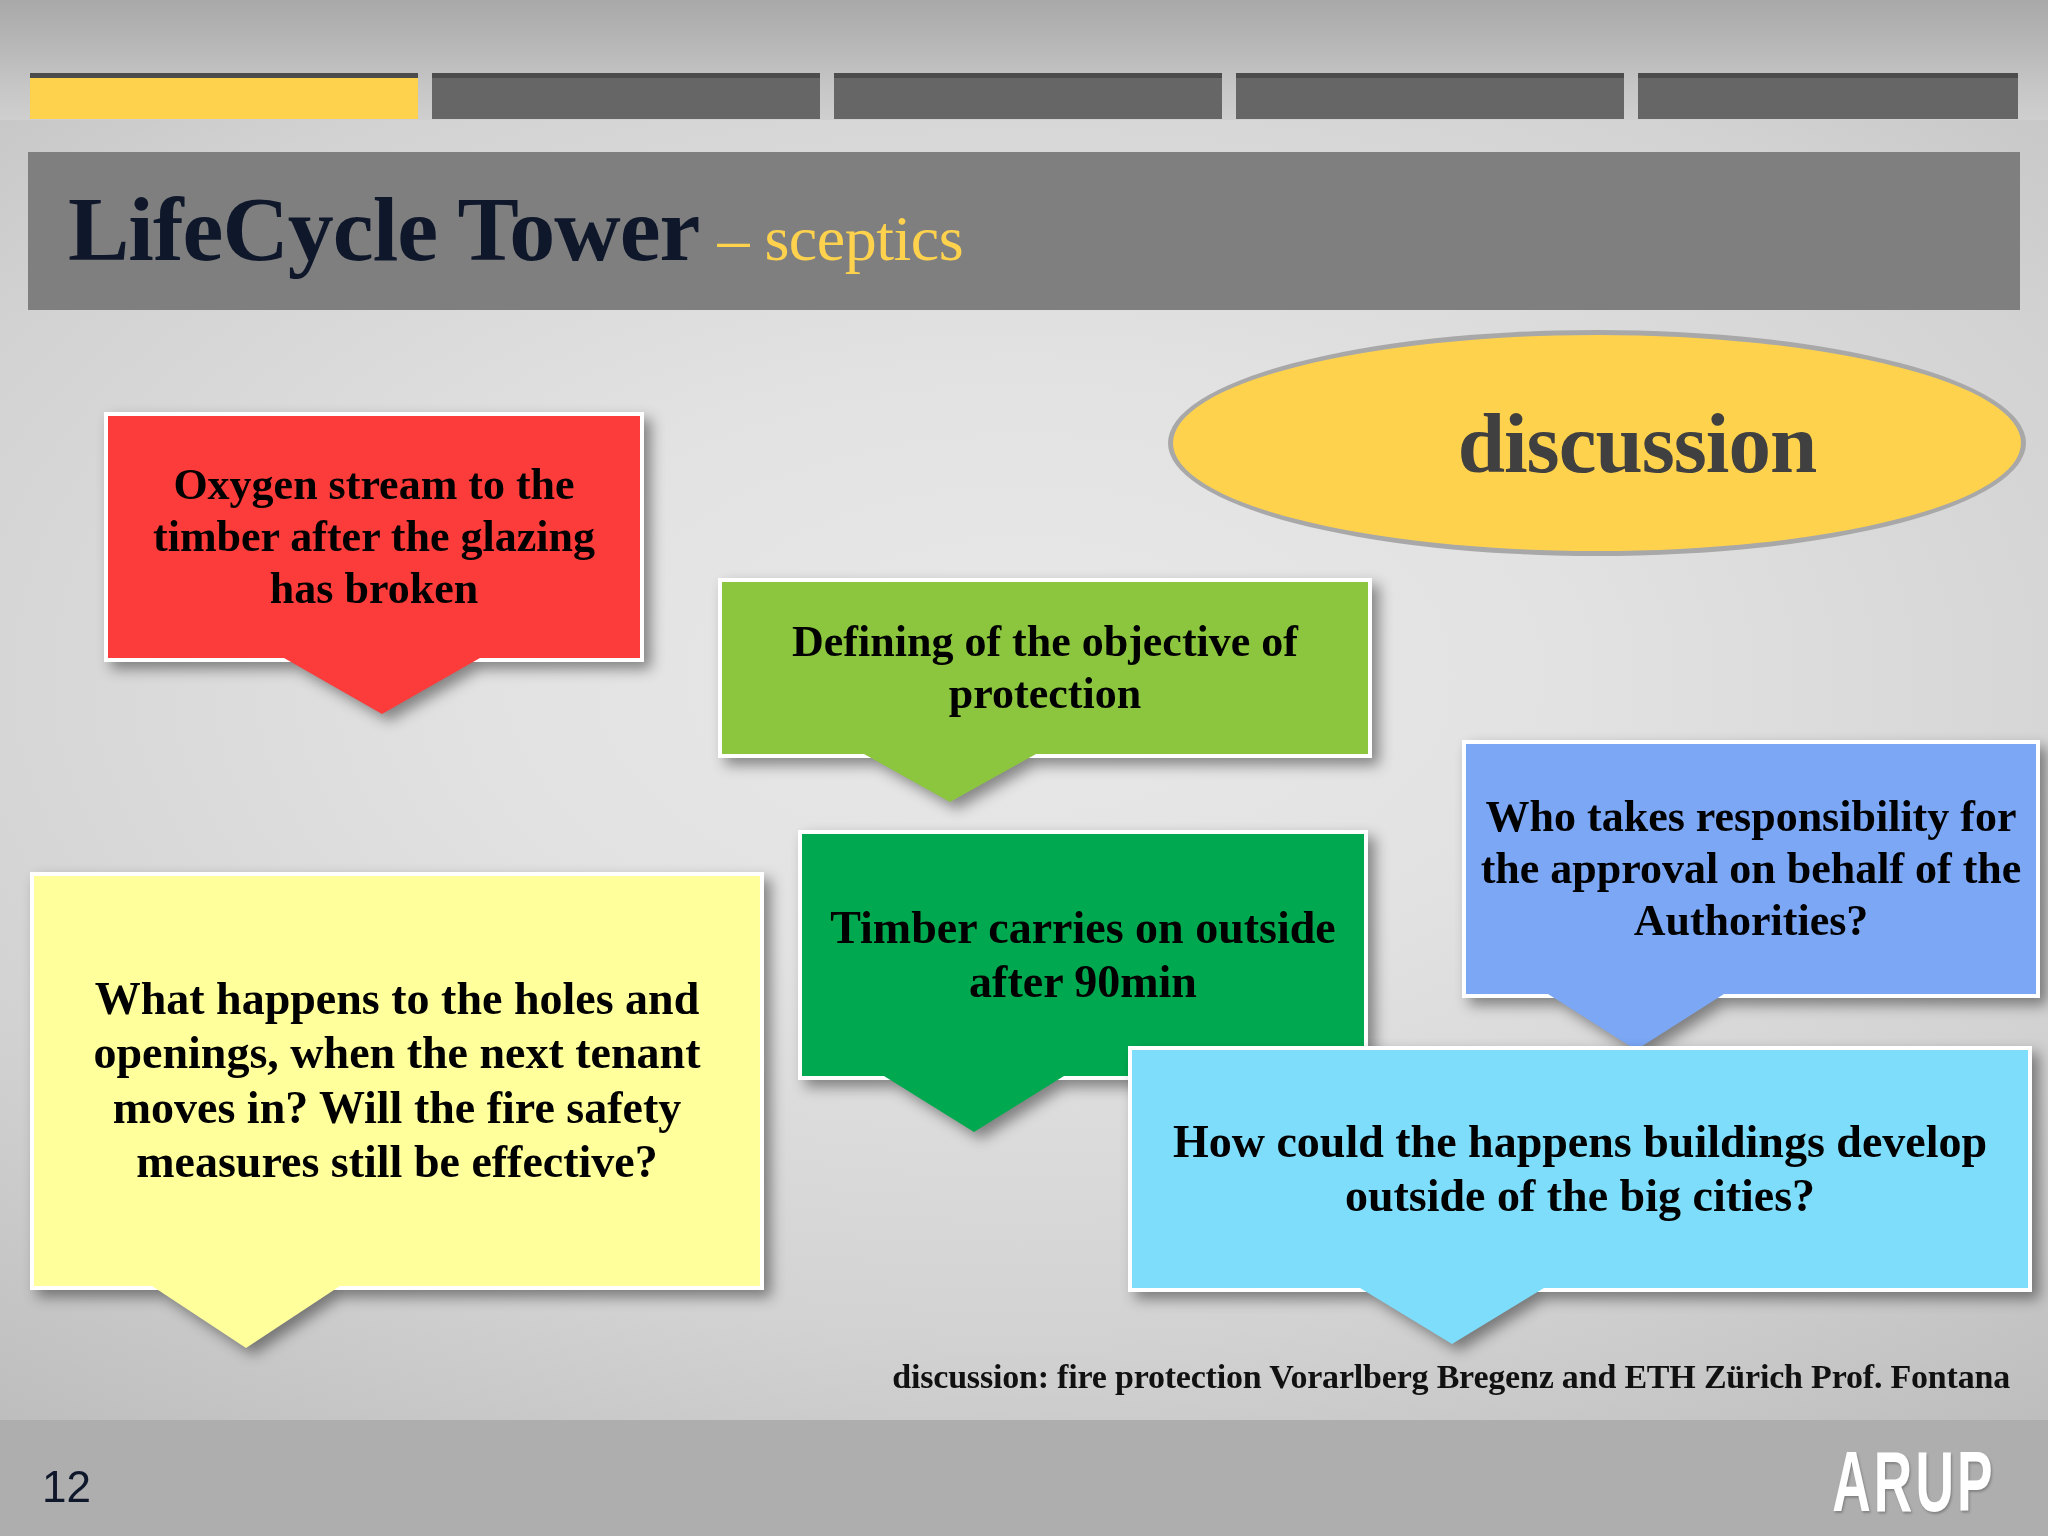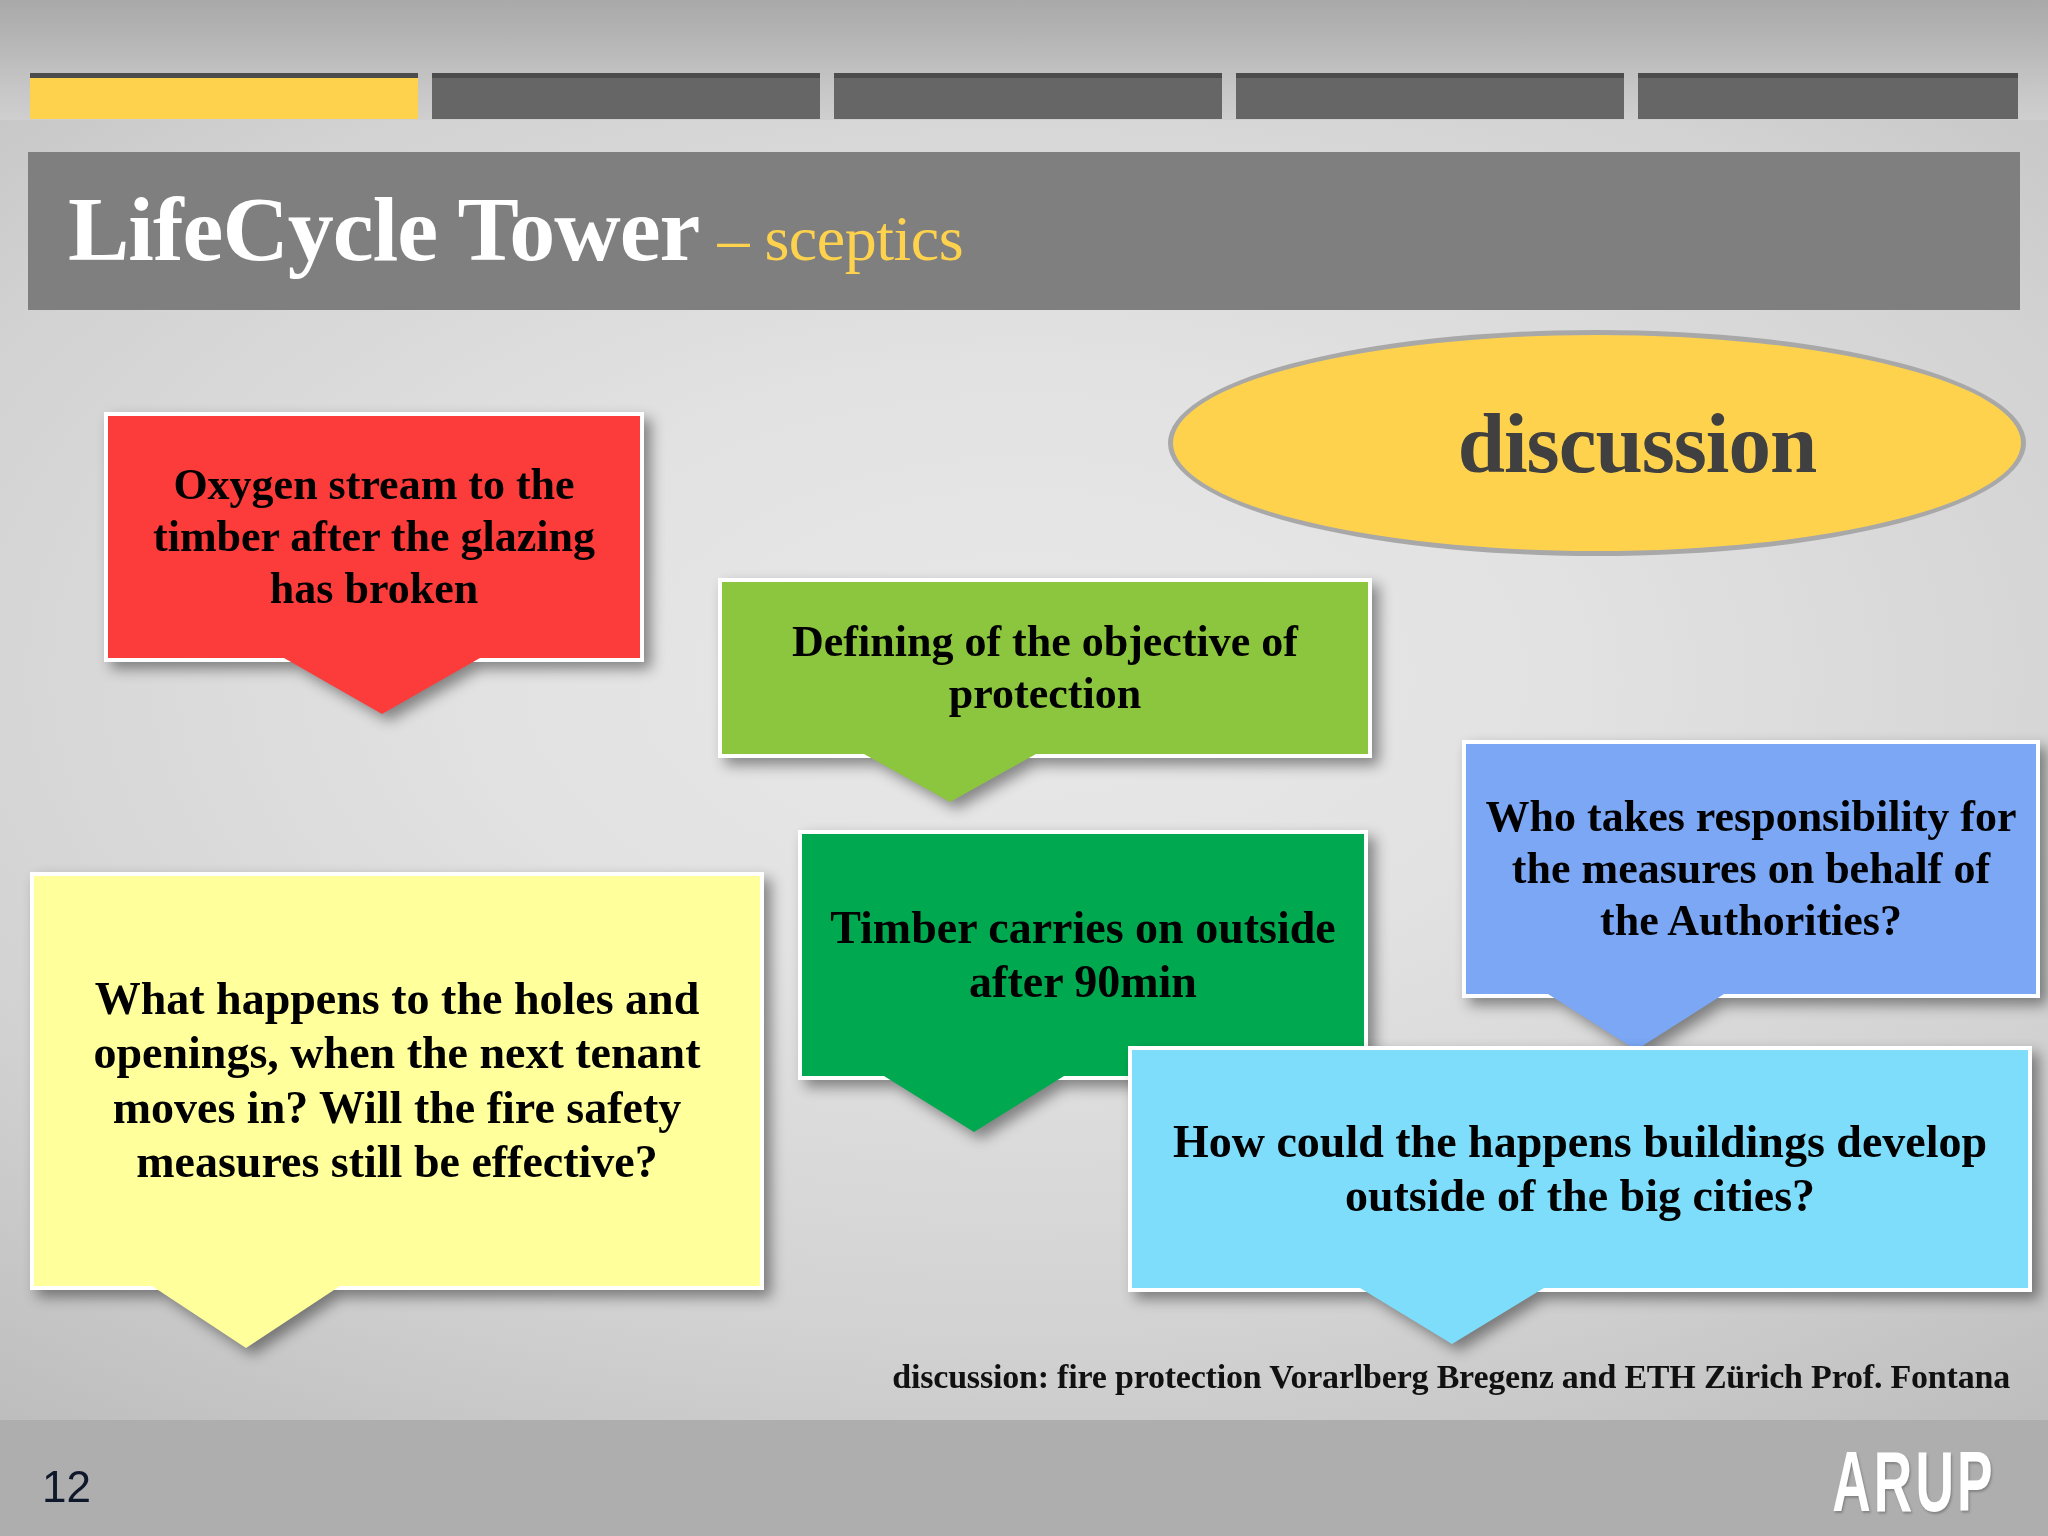--- a/index.html
+++ b/index.html
@@ -54,21 +54,21 @@
     position: absolute;
     left: 40px;
     top: 50%;
     transform: translateY(-52%);
     white-space: nowrap;
     line-height: 1;
   }
   #title-main {
     font-size: 92px;
     font-weight: 700;
-    color: #ffffff;
+    color: #0f172a;
     letter-spacing: -1px;
   }
   #title-sub {
     font-size: 64px;
     font-weight: 400;
     color: #ffd24d;
     margin-left: 18px;
     letter-spacing: -0.5px;
   }
 
@@ -259,21 +259,21 @@
     <div class="btext">What happens to the holes and openings, when the next tenant moves in? Will the fire safety measures still be effective?</div>
     <div class="tail"></div>
   </div>
 
   <div class="bubble" id="b-timber">
     <div class="btext">Timber carries on outside after 90min</div>
     <div class="tail"></div>
   </div>
 
   <div class="bubble" id="b-who">
-    <div class="btext">Who takes responsibility for the measures on behalf of the Authorities?</div>
+    <div class="btext">Who takes responsibility for the approval on behalf of the Authorities?</div>
     <div class="tail"></div>
   </div>
 
   <div class="bubble" id="b-develop">
     <div class="btext">How could the happens buildings develop outside of the big cities?</div>
     <div class="tail"></div>
   </div>
 
   <div id="caption">discussion: fire protection Vorarlberg Bregenz  and ETH Zürich Prof. Fontana</div>
 

